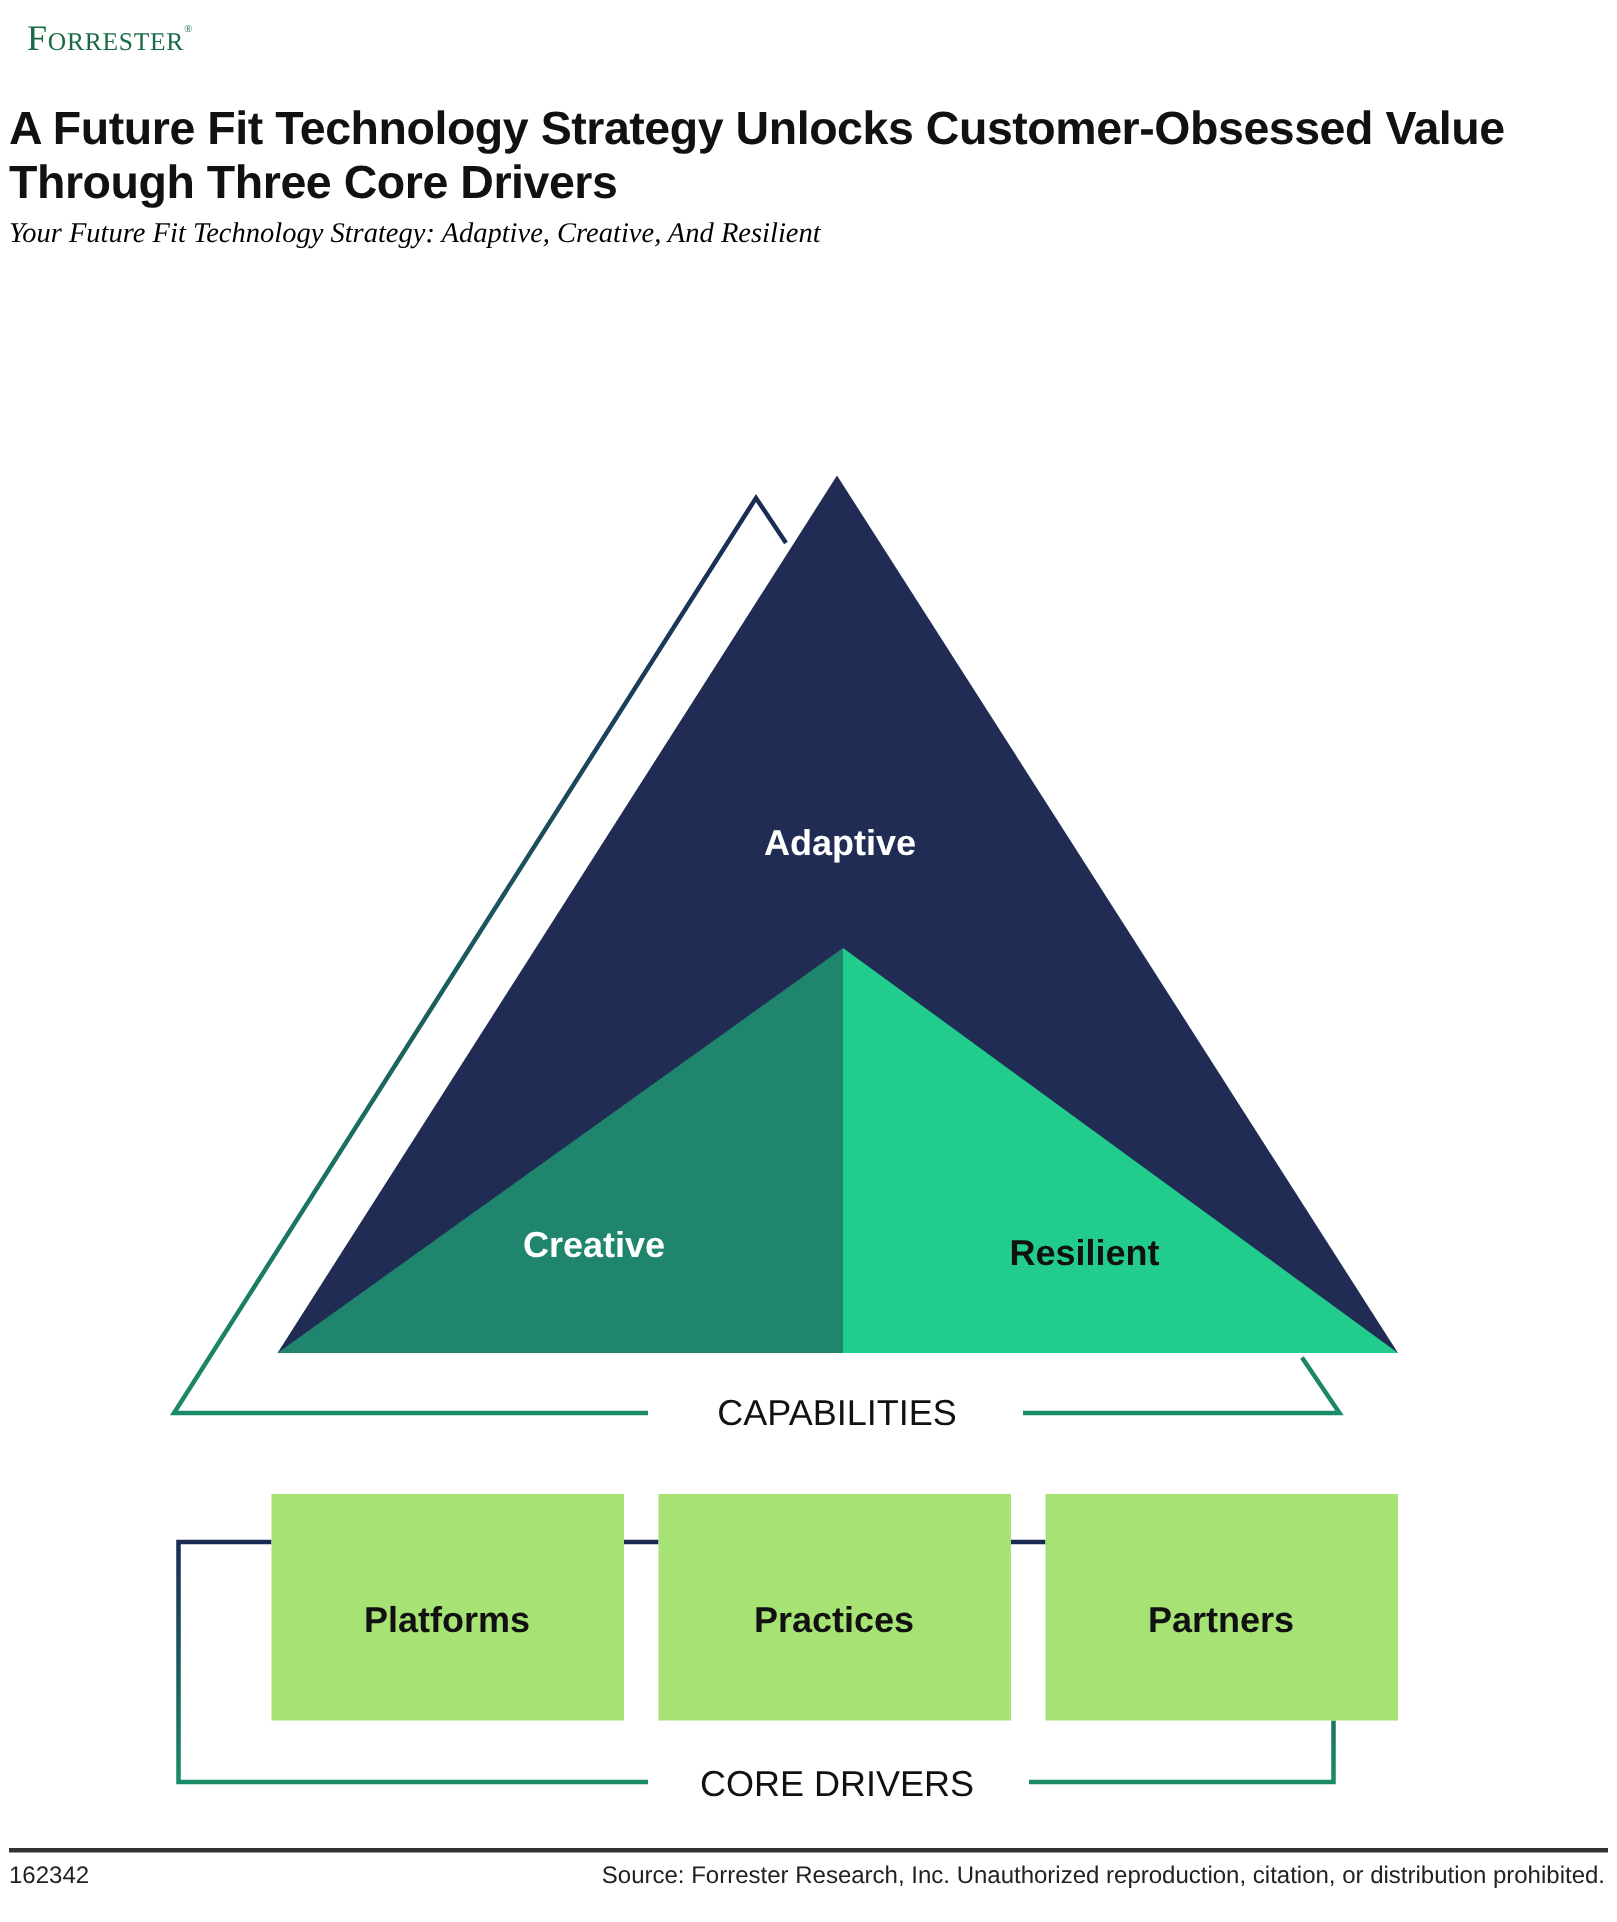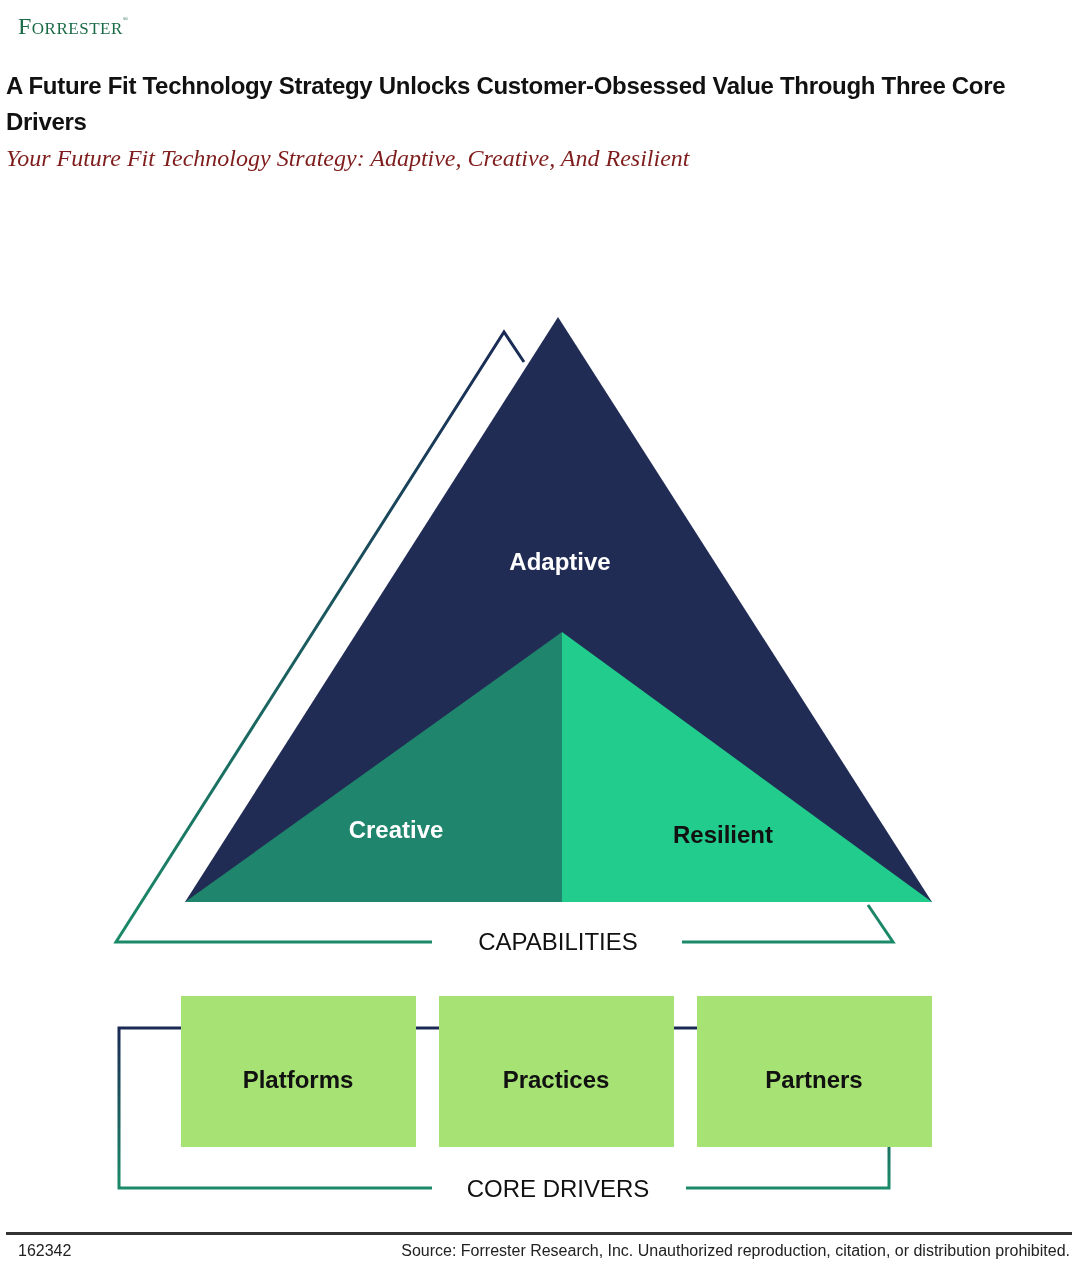--- a/index.html
+++ b/index.html
@@ -7,35 +7,35 @@
   .logo {
     position: absolute; left: 6px; top: 14px;
     font-family: "Liberation Serif", "DejaVu Serif", serif;
     color: #1b6b47; font-size: 24px; letter-spacing: 0.5px;
     font-variant: small-caps; line-height: 1; margin-left: 12px;
   }
   .logo sup { font-size: 7px; vertical-align: top; position: relative; top: 2px; }
   .title {
     position: absolute; left: 6px; top: 68px; width: 1070px;
     font-family: "Liberation Sans", "DejaVu Sans", sans-serif;
-    font-weight: bold; font-size: 24px; line-height: 36px; color: #111;
+    font-weight: bold; font-size: 31px; line-height: 36px; color: #111;
     letter-spacing: -0.3px;
   }
   .subtitle {
     position: absolute; left: 6px; top: 145px;
     font-family: "Liberation Serif", "DejaVu Serif", serif;
-    font-style: italic; font-size: 24px; color: #7f1d1d;
+    font-style: italic; font-size: 19px; color: #000000;
   }
   svg.diagram { position: absolute; left: 0; top: 0; }
   .lbl-bold { font-family: "Liberation Sans", "DejaVu Sans", sans-serif; font-weight: bold; font-size: 24px; }
   .lbl-cap { font-family: "Liberation Sans", "DejaVu Sans", sans-serif; font-size: 24px; fill: #111; }
   .footer-rule { position: absolute; left: 6px; top: 1232px; width: 1066px; height: 3px; background: #333; }
   .footer-id, .footer-src {
     position: absolute; top: 1242px;
-    font-family: "Liberation Sans", "DejaVu Sans", sans-serif; font-size: 16px; color: #222; margin-left: 12px;
+    font-family: "Liberation Sans", "DejaVu Sans", sans-serif; font-size: 16px; color: #222;
   }
   .footer-id { left: 6px; }
   .footer-src { right: 8px; }
 </style>
 </head>
 <body>
 
 <div class="logo"><span>Forrester</span><sup>®</sup></div>
 
 <div class="title">A Future Fit Technology Strategy Unlocks Customer-Obsessed Value Through Three Core Drivers</div>

